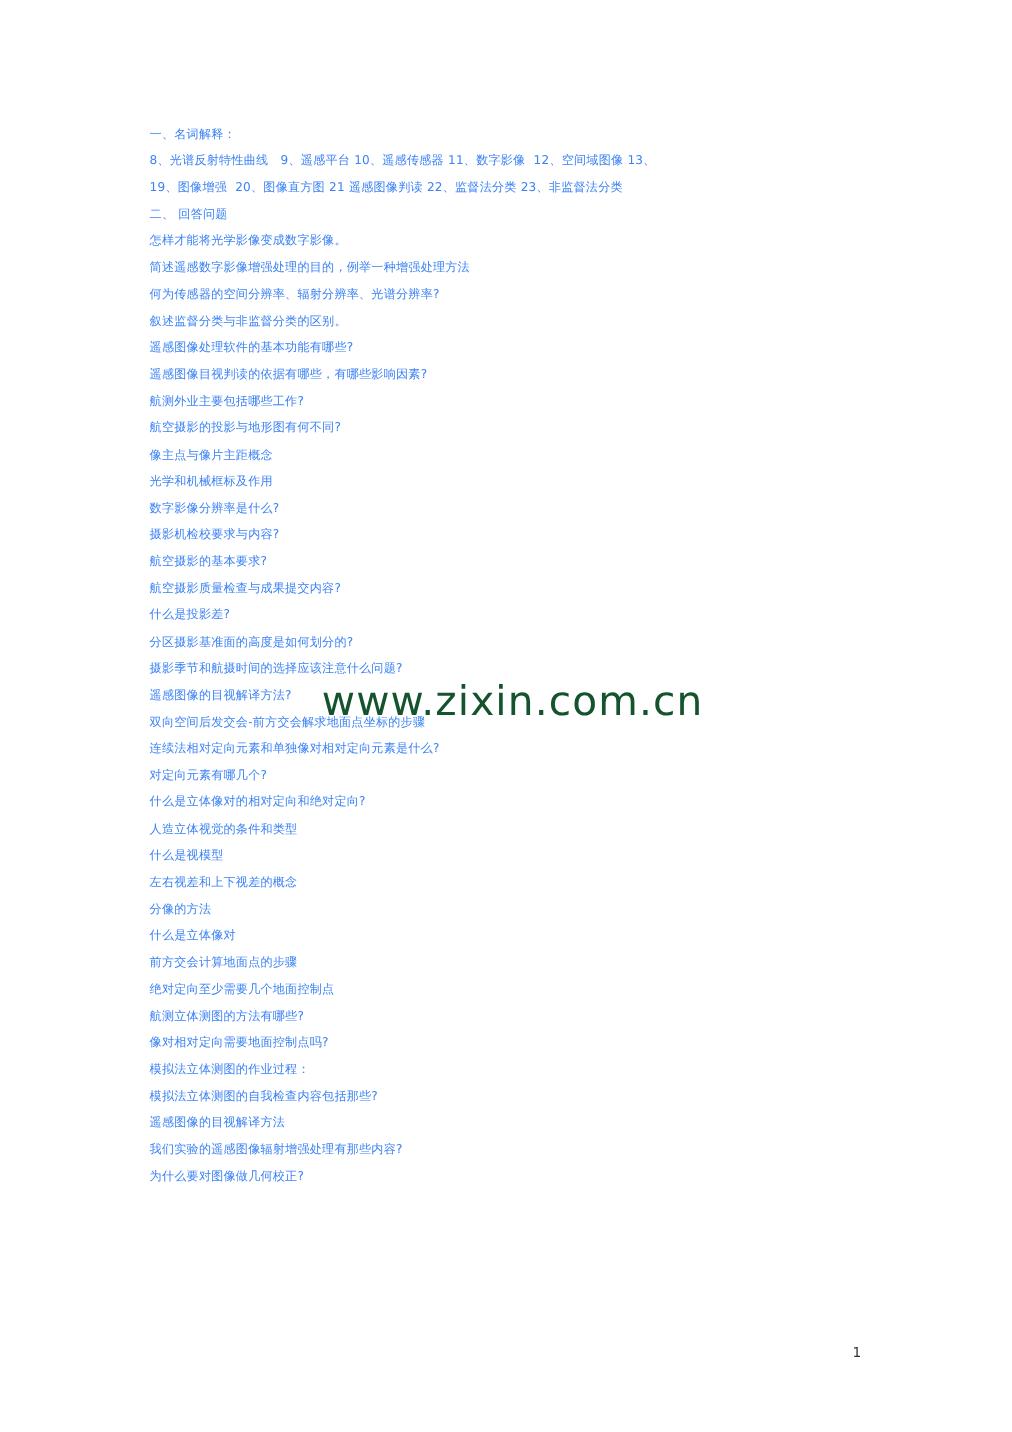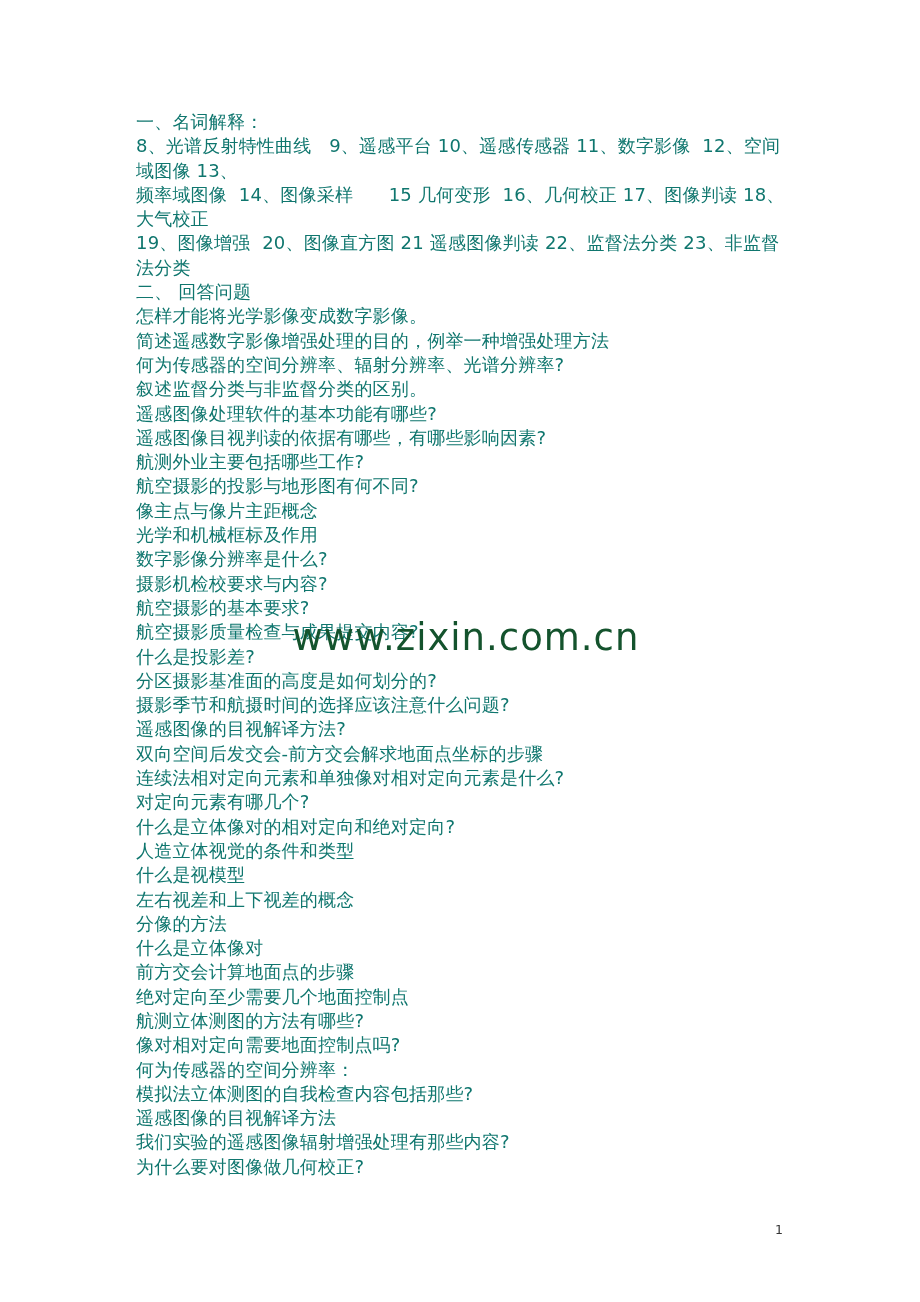--- a/index.html
+++ b/index.html
@@ -23,25 +23,25 @@
     height: 1302px;
     background: #ffffff;
   }
   .content {
     position: absolute;
     left: 136px;
     top: 110px;
     width: 660px;
   }
   .line {
-    font-size: 18px;
+    font-size: 11px;
     line-height: 24.3px;
     white-space: pre-wrap;
     letter-spacing: 0.2px;
-    color: #0f766e;
+    color: #3b82f6;
   }
   .watermark {
     position: absolute;
     left: 196px;
     top: 616px;
     width: 540px;
     text-align: center;
     font-size: 37px;
     font-family: "DejaVu Sans", "Liberation Sans", sans-serif;
     color: #14532d;
@@ -63,21 +63,20 @@
   }
 </style>
 </head>
 <body>
 
 <div class="page">
 
   <div class="content">
     <div class="line">一、名词解释：</div>
     <div class="line">8、光谱反射特性曲线   9、遥感平台 10、遥感传感器 11、数字影像  12、空间域图像 13、</div>
-    <div class="line">频率域图像  14、图像采样      15 几何变形  16、几何校正 17、图像判读 18、大气校正</div>
     <div class="line">19、图像增强  20、图像直方图 21 遥感图像判读 22、监督法分类 23、非监督法分类</div>
     <div class="line">二、 回答问题</div>
     <div class="line">怎样才能将光学影像变成数字影像。</div>
     <div class="line">简述遥感数字影像增强处理的目的，例举一种增强处理方法</div>
     <div class="line">何为传感器的空间分辨率、辐射分辨率、光谱分辨率?</div>
     <div class="line">叙述监督分类与非监督分类的区别。</div>
     <div class="line">遥感图像处理软件的基本功能有哪些?</div>
     <div class="line">遥感图像目视判读的依据有哪些，有哪些影响因素?</div>
     <div class="line">航测外业主要包括哪些工作?</div>
     <div class="line">航空摄影的投影与地形图有何不同?</div>
@@ -97,21 +96,21 @@
     <div class="line">什么是立体像对的相对定向和绝对定向?</div>
     <div class="line">人造立体视觉的条件和类型</div>
     <div class="line">什么是视模型</div>
     <div class="line">左右视差和上下视差的概念</div>
     <div class="line">分像的方法</div>
     <div class="line">什么是立体像对</div>
     <div class="line">前方交会计算地面点的步骤</div>
     <div class="line">绝对定向至少需要几个地面控制点</div>
     <div class="line">航测立体测图的方法有哪些?</div>
     <div class="line">像对相对定向需要地面控制点吗?</div>
-    <div class="line">何为传感器的空间分辨率：</div>
+    <div class="line">模拟法立体测图的作业过程：</div>
     <div class="line">模拟法立体测图的自我检查内容包括那些?</div>
     <div class="line">遥感图像的目视解译方法</div>
     <div class="line">我们实验的遥感图像辐射增强处理有那些内容?</div>
     <div class="line">为什么要对图像做几何校正?</div>
   </div>
 
   <div class="watermark">www.zixin.com.cn</div>
 
   <div class="page-number">1</div>
 

